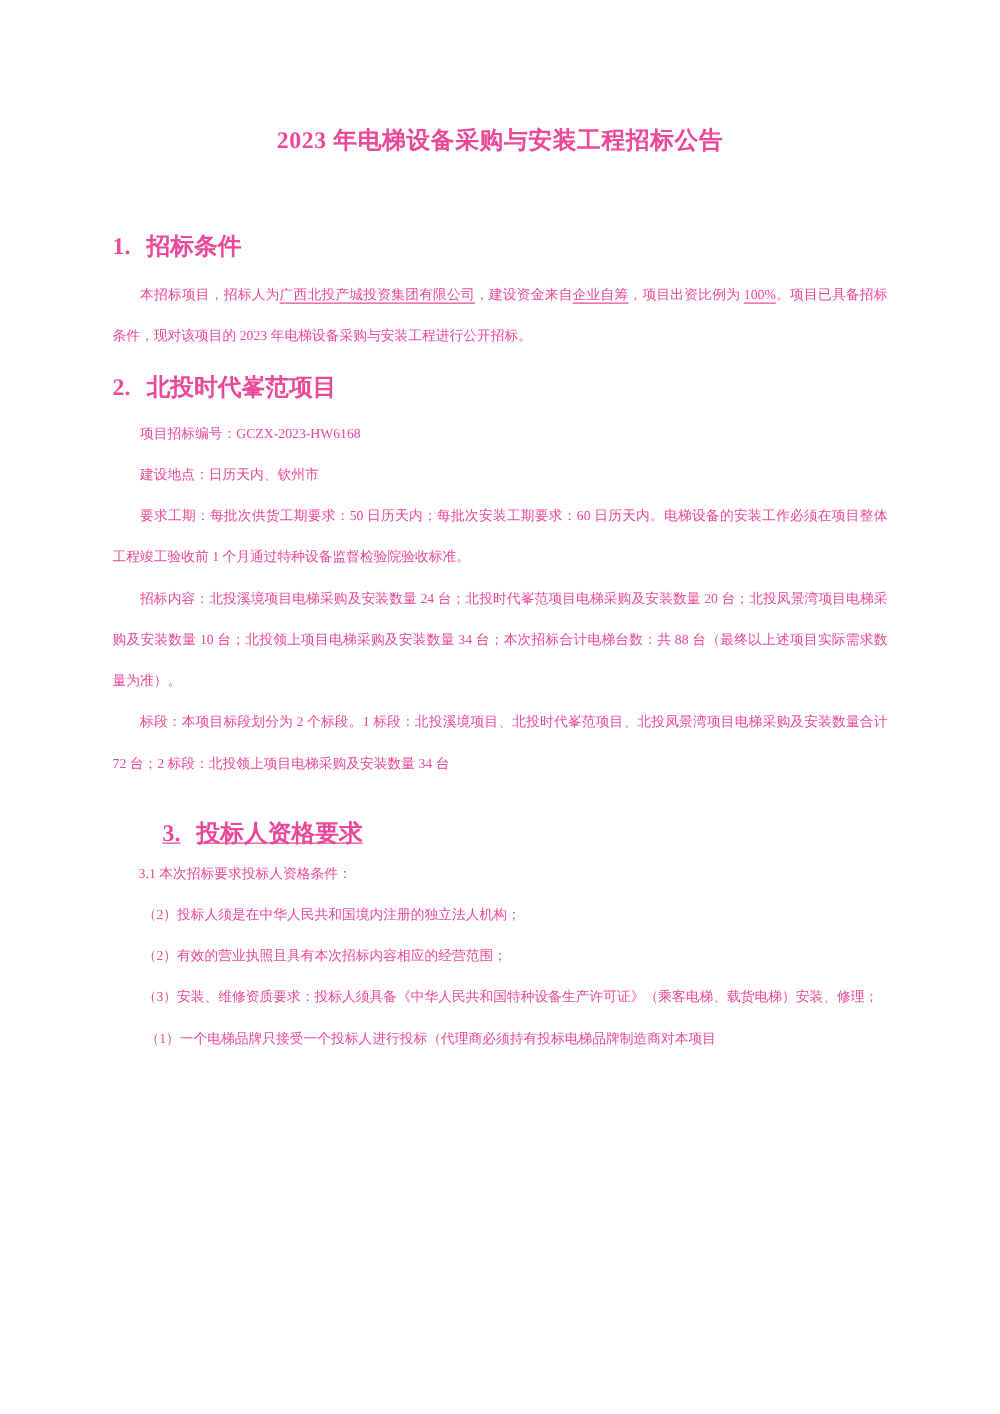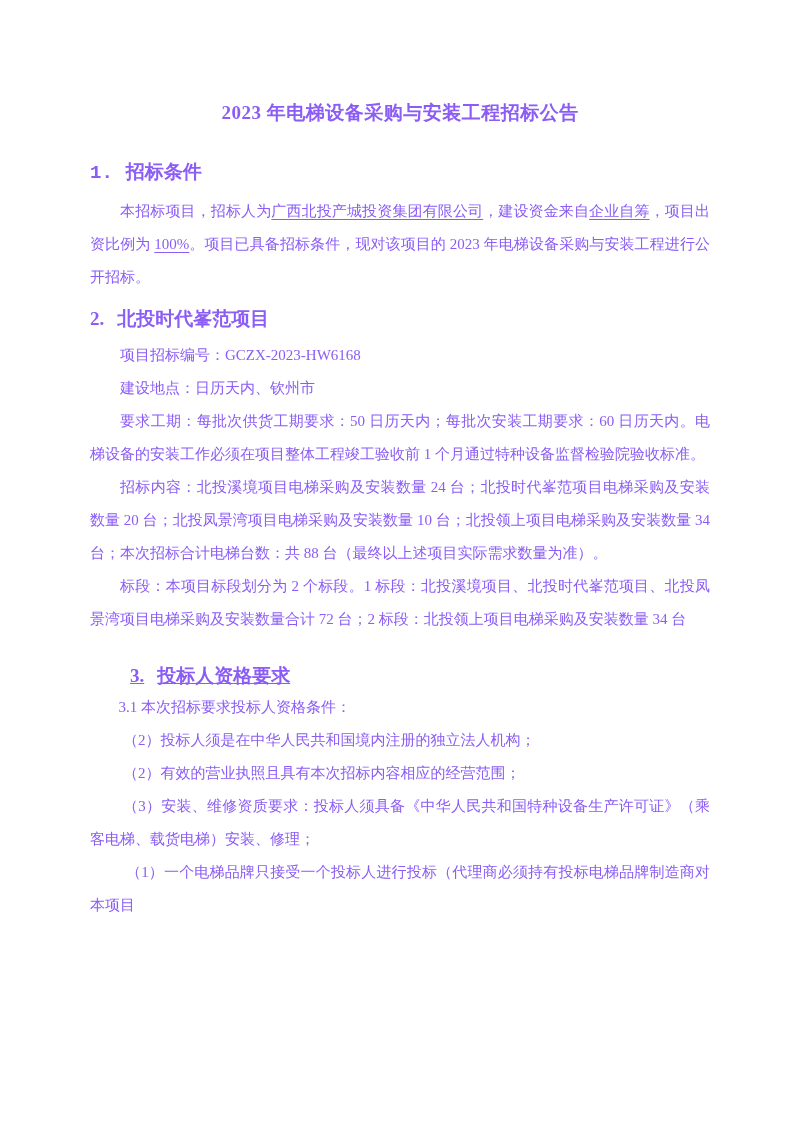--- a/index.html
+++ b/index.html
@@ -9,44 +9,44 @@
   }
   .page {
     position: relative;
     width: 800px;
     height: 1131px;
     margin: 0;
     background: #ffffff;
     box-sizing: border-box;
     padding: 100px 90px 0 90px;
     font-family: "Liberation Serif", "DejaVu Serif", serif;
-    color: #8b5cf6;
+    color: #ec4899;
     overflow: hidden;
   }
   .doc-title {
     text-align: center;
     font-size: 19px;
     font-weight: bold;
     line-height: 26px;
     letter-spacing: 0.5px;
     margin: 0;
   }
   .heading {
     font-size: 19px;
     font-weight: bold;
     line-height: 24px;
     margin: 0;
     white-space: nowrap;
   }
   .heading .num { margin-right: 13px; }
-  .h1 { margin-top: 35px; font-family: Liberation Mono, monospace; }
+  .h1 { margin-top: 60px; }
   .h2 { margin-top: 13px; }
   .h3 { margin-top: 27px; padding-left: 40px; line-height: 26px; text-decoration: underline; }
   .para {
-    font-size: 15px;
+    font-size: 11px;
     line-height: 33px;
     text-align: justify;
     margin: 0;
     text-indent: 2em;
     word-break: break-all;
   }
   .intro { margin-top: 10px; }
   .sec2-block { margin-top: 8px; }
   .s3-intro { margin-top: 2px; text-indent: 1.9em; }
   .ind-15 { text-indent: 1.5em; }

